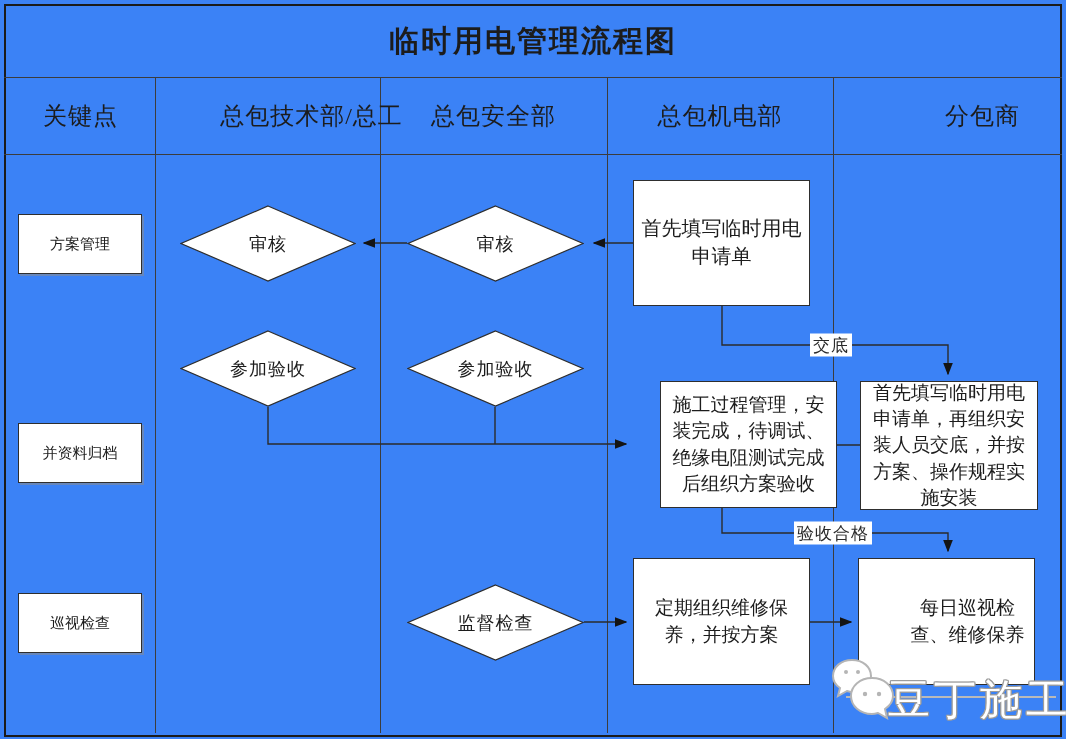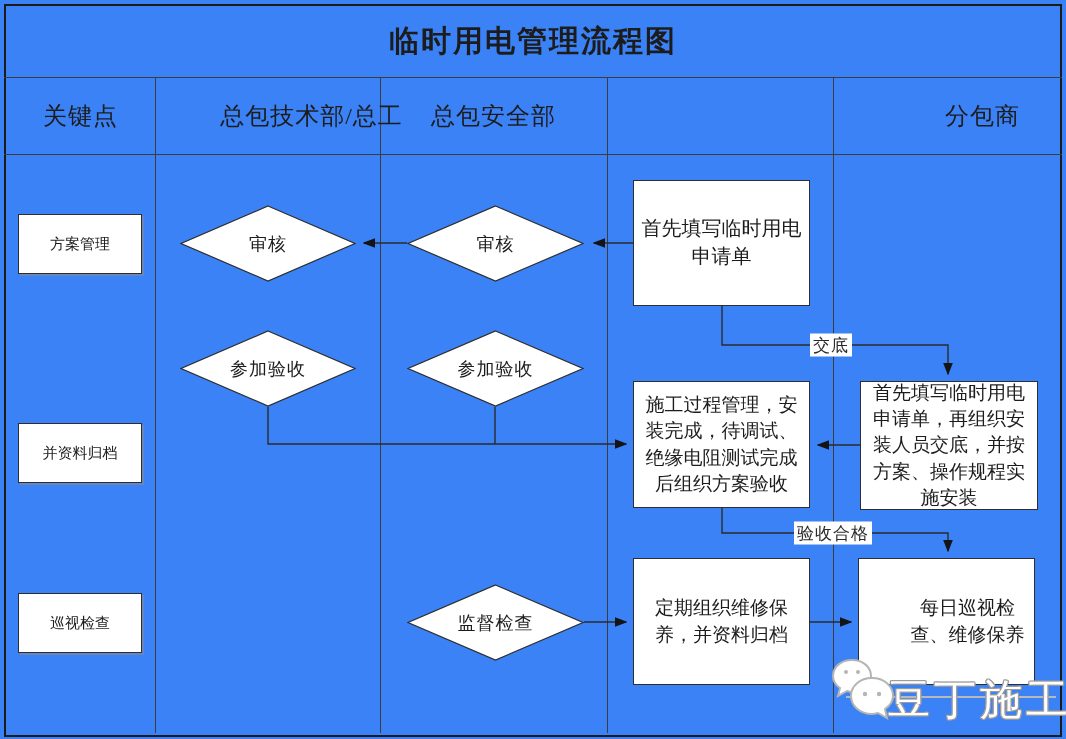--- a/index.html
+++ b/index.html
@@ -60,20 +60,21 @@
   <div class="hline" style="top:154px;"></div>
   <div class="vline" style="left:155px;top:78px;height:655px;"></div>
   <div class="vline" style="left:380px;top:78px;height:655px;"></div>
   <div class="vline" style="left:607px;top:78px;height:655px;"></div>
   <div class="vline" style="left:833px;top:78px;height:655px;"></div>
 
   <div class="title-cell">临时用电管理流程图</div>
   <div class="hdr" style="left:6px;width:149px;">关键点</div>
   <div class="hdr" style="left:155px;width:225px;padding-left:44px;">总包技术部/总工</div>
   <div class="hdr" style="left:380px;width:227px;">总包安全部</div>
+  <div class="hdr" style="left:607px;width:226px;">总包机电部</div>
   <div class="hdr" style="left:833px;width:227px;padding-left:36px;">分包商</div>
 
   <svg class="connectors" width="1066" height="739">
     <defs>
       <marker id="ah" markerWidth="9" markerHeight="7" refX="8" refY="3.5" orient="auto">
         <path d="M0,0 L9,3.5 L0,7 Z" fill="#141414"></path>
       </marker>
     </defs>
     <g stroke="#2b2b2b" stroke-width="1.4" fill="none">
       <path d="M633,243 L594,243" marker-end="url(#ah)"></path>
@@ -117,23 +118,23 @@
     <div class="dlabel">参加验收</div>
   </div>
   <div class="diamond" style="left:407px;top:584px;width:177px;height:77px;">
     <svg viewBox="0 0 177 77" preserveAspectRatio="none">
         <polygon points="88.5,1 176,38.5 88.5,76 1,38.5" fill="#fff" stroke="#2e2e2e" stroke-width="1.2"></polygon>
       </svg>
     <div class="dlabel">监督检查</div>
   </div>
 
   <div class="node" style="left:633px;top:180px;width:177px;height:126px;font-size:20px;">首先填写临时用电申请单</div>
-  <div class="node" style="left:633px;top:381px;width:177px;height:127px;">施工过程管理，安装完成，待调试、绝缘电阻测试完成后组织方案验收</div>
+  <div class="node" style="left:660px;top:381px;width:177px;height:127px;">施工过程管理，安装完成，待调试、绝缘电阻测试完成后组织方案验收</div>
   <div class="node" style="left:860px;top:381px;width:178px;height:129px;">首先填写临时用电申请单，再组织安装人员交底，并按方案、操作规程实施安装</div>
-  <div class="node" style="left:633px;top:558px;width:177px;height:127px;">定期组织维修保养，并资料归档</div>
+  <div class="node" style="left:633px;top:558px;width:177px;height:127px;">定期组织维修保养，并按方案</div>
   <div class="node" style="left:858px;top:558px;width:177px;height:127px;padding-left:48px;">每日巡视检查、维修保养</div>
 
   <div class="edge-label" style="left:831px;top:345px;">交底</div>
   <div class="edge-label" style="left:833px;top:533px;">验收合格</div>
 
   <div class="watermark">
     <div class="wm-line"></div>
     <svg class="wm-icon" width="66" height="72" viewBox="0 0 66 72">
       <g fill="#ffffff" stroke="#b5b5b5" stroke-width="2">
         <path d="M24,6 C13,6 5,13 5,22 C5,27 7.5,31 12,34 L10,42 L19,37 C20.6,37.5 22.3,38 24,38 C35,38 43,31 43,22 C43,13 35,6 24,6 Z"></path>

